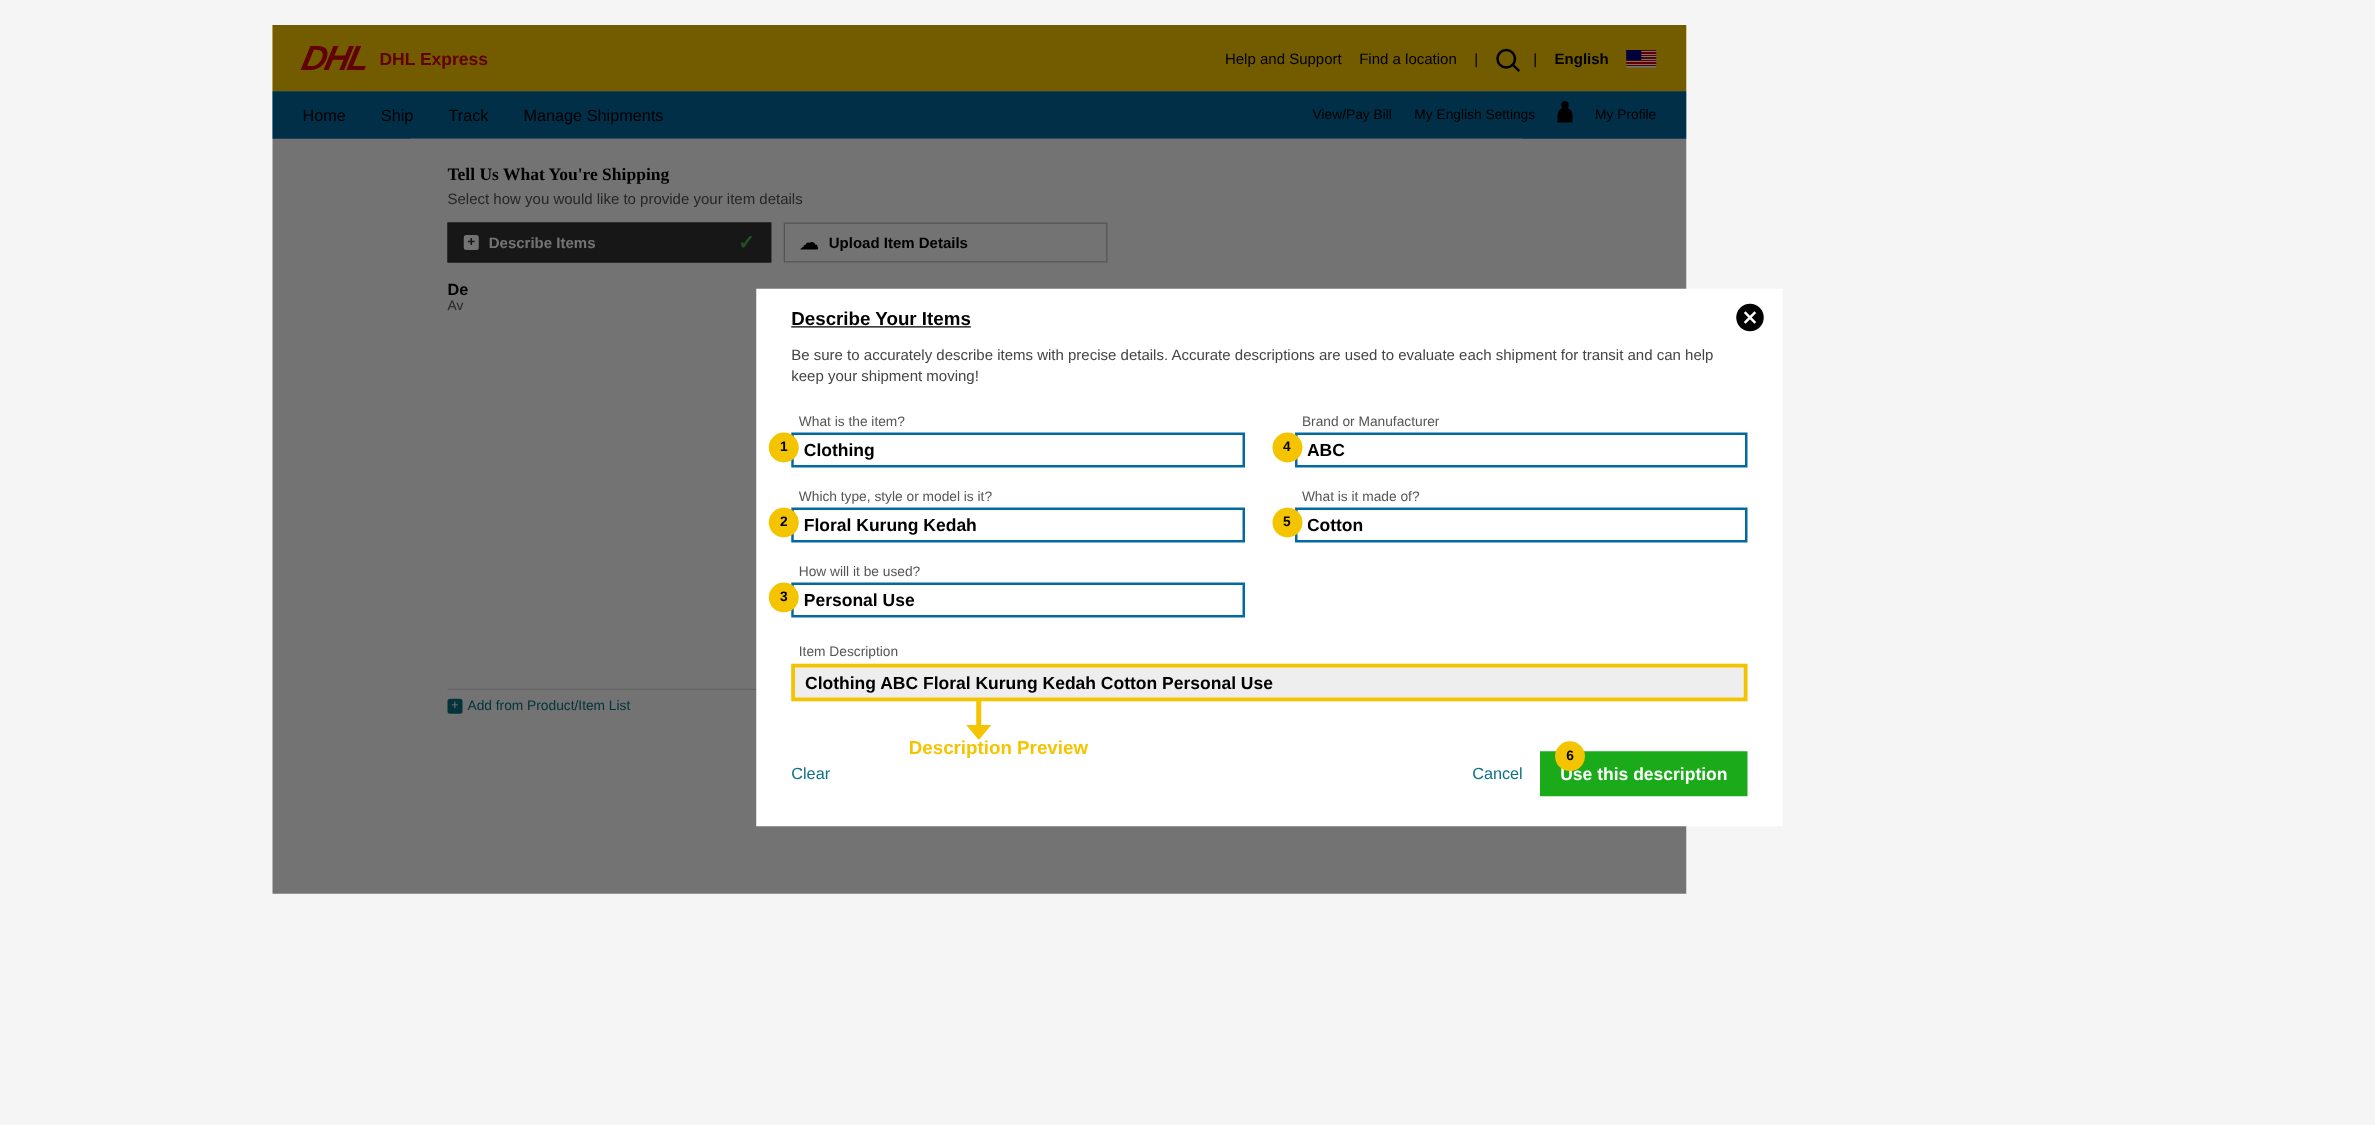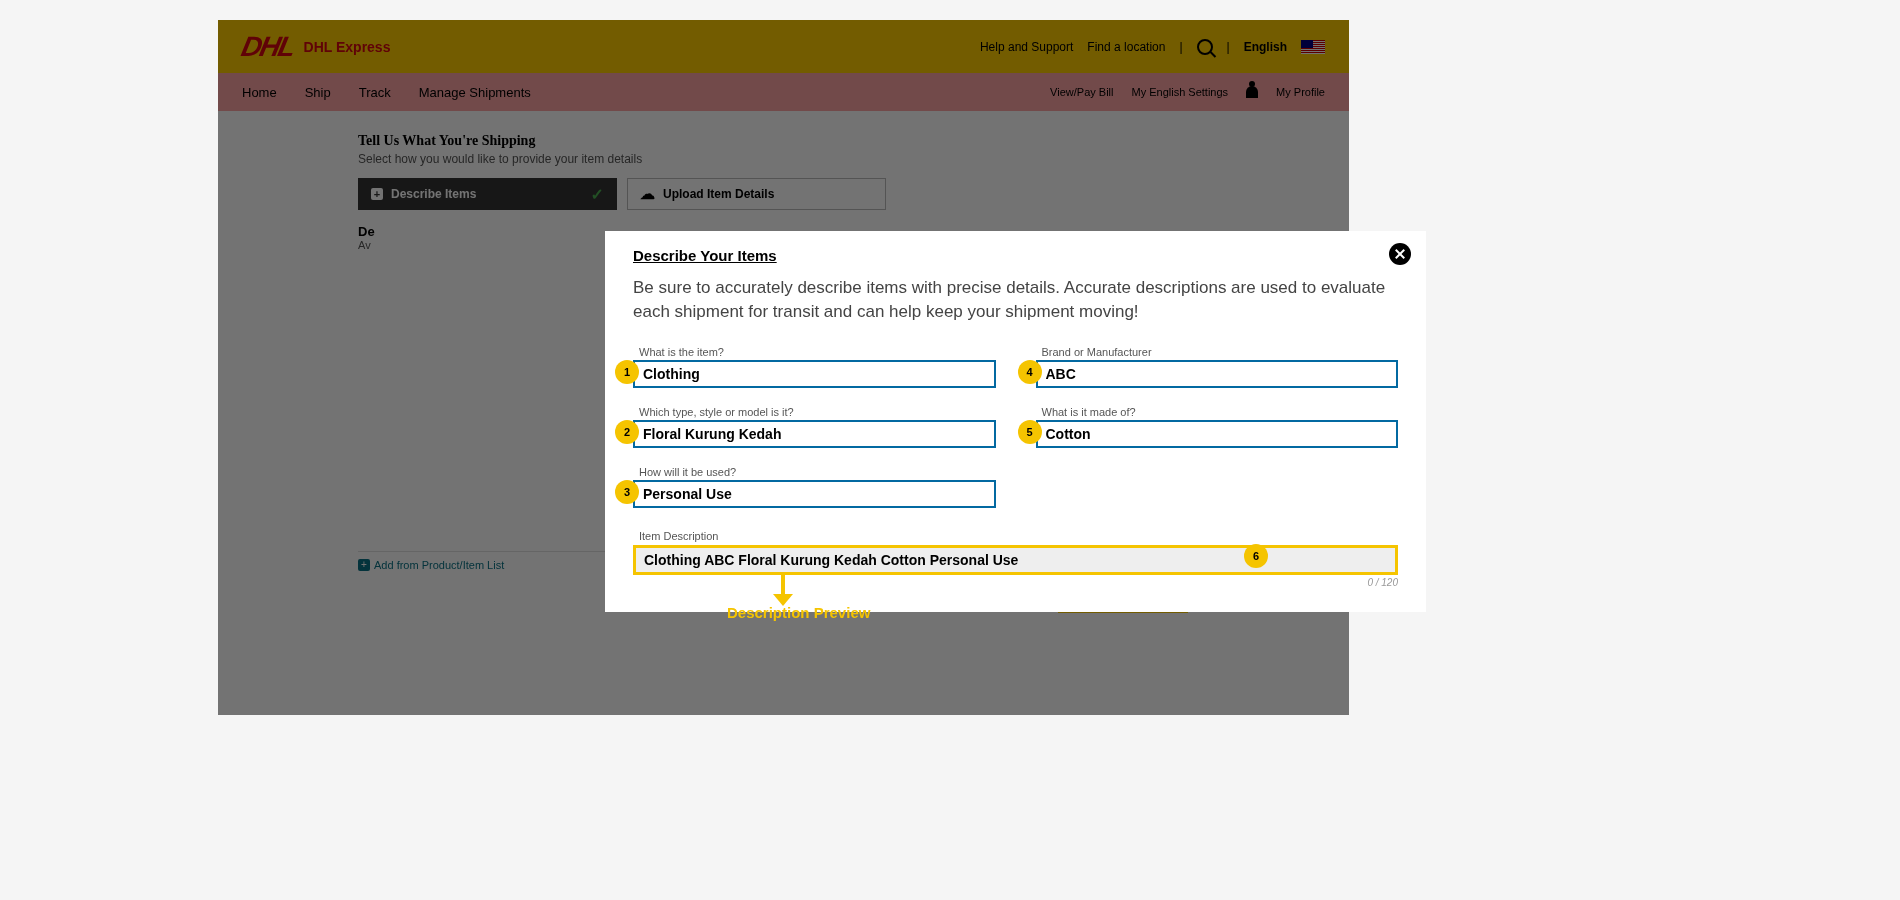--- a/index.html
+++ b/index.html
@@ -9,21 +9,21 @@
   .logo{display:flex;align-items:center;gap:10px;}
   .logo-mark{color:#d40511;font-size:28px;font-weight:900;font-style:italic;letter-spacing:-2px;transform:skewX(-12deg);}
   .logo-sub{color:#d40511;font-size:14px;font-weight:700;}
   .topbar-right{margin-left:auto;display:flex;align-items:center;gap:14px;font-size:12px;}
   .topbar-right a{color:#000;text-decoration:none;}
   .divider{color:#000;}
   .search-icon{width:16px;height:16px;border:2px solid #000;border-radius:50%;position:relative;}
   .search-icon::after{content:'';position:absolute;width:2px;height:7px;background:#000;transform:rotate(-45deg);right:-3px;bottom:-5px;}
   .flag{width:24px;height:14px;background:linear-gradient(#c00 0 7%,#fff 7% 14%,#c00 14% 21%,#fff 21% 28%,#c00 28% 35%,#fff 35% 42%,#c00 42% 50%,#fff 50% 57%,#c00 57% 64%,#fff 64% 71%,#c00 71% 78%,#fff 78% 85%,#c00 85% 92%,#fff 92% 100%);position:relative;}
   .flag::before{content:'';position:absolute;left:0;top:0;width:12px;height:8px;background:#000080;}
-  .navbar{height:38px;background:#fca5a5;display:flex;align-items:center;padding:0 24px;font-size:13px;justify-content:flex-end;}
+  .navbar{height:38px;background:#0369a1;display:flex;align-items:center;padding:0 24px;font-size:13px;justify-content:flex-end;}
   .navbar .nav-left{display:flex;gap:28px;}
   .navbar .nav-right{margin-left:auto;display:flex;gap:18px;align-items:center;font-size:11px;}
   .person-icon{width:12px;height:12px;background:#000;border-radius:50% 50% 0 0;position:relative;}
   .person-icon::before{content:'';position:absolute;width:6px;height:6px;background:#000;border-radius:50%;top:-5px;left:3px;}
   .content{padding:22px 30px;background:#fff;}
   .heading{font-size:14px;font-weight:700;font-family:Liberation Serif, serif;}
   .sub{font-size:12px;color:#555;margin-top:3px;}
   .btnrow{display:flex;gap:10px;margin-top:12px;}
   .tabbtn{flex:0 0 259px;height:32px;border:1px solid #bbb;display:flex;align-items:center;padding:0 12px;font-size:12px;font-weight:700;gap:8px;background:#fff;}
   .tabbtn.dark{background:#333;color:#fff;border-color:#333;}
@@ -36,21 +36,21 @@
   .summary{display:flex;gap:26px;font-size:12px;margin-top:10px;justify-content:flex-end;align-items:center;}
   .addbtn{background:#ffcc00;padding:6px 10px;font-size:12px;font-weight:700;display:flex;align-items:center;gap:4px;}
 
   .overlay{position:absolute;left:218px;top:20px;width:1131px;height:695px;background:rgba(0,0,0,0.55);}
 
   .modal{position:absolute;left:605px;top:231px;width:821px;background:#fff;padding:16px 28px 24px 28px;}
   .modal-close{position:absolute;right:15px;top:12px;width:22px;height:22px;background:#000;border-radius:50%;display:flex;align-items:center;justify-content:center;cursor:pointer;}
   .modal-close::before,.modal-close::after{content:'';position:absolute;width:12px;height:2px;background:#fff;}
   .modal-close::before{transform:rotate(45deg);} .modal-close::after{transform:rotate(-45deg);}
   .modal h2{font-size:15px;font-weight:700;margin-bottom:12px;text-decoration:underline;}
-  .modal p.desc{font-size:17px;color:#444;line-height:1.4;margin-bottom:22px;}
+  .modal p.desc{font-size:12px;color:#444;line-height:1.4;margin-bottom:22px;}
   .grid{display:grid;grid-template-columns:1fr 1fr;column-gap:40px;row-gap:18px;}
   .field{position:relative;}
   .field label{font-size:11px;color:#555;display:block;margin-bottom:2px;padding-left:6px;}
   .field input{width:100%;height:28px;border:2px solid #0369a1;padding:0 8px;font-size:14px;font-weight:700;}
   .badge{position:absolute;left:-18px;top:14px;width:24px;height:24px;background:#f5c400;border-radius:50%;display:flex;align-items:center;justify-content:center;font-size:11px;font-weight:700;z-index:2;}
   .desc-box{margin-top:18px;position:relative;}
   .desc-box label{font-size:11px;color:#555;padding-left:6px;}
   .desc-box .preview{border:3px solid #f5c400;background:#eee;padding:4px 8px;font-size:14px;font-weight:700;margin-top:1px;}
   .counter{font-size:10px;color:#999;font-style:italic;text-align:right;margin-top:2px;}
   .arrow-line{position:absolute;left:148px;top:48px;width:4px;height:22px;background:#f5c400;}
@@ -171,20 +171,26 @@
     <div class="field">
       <span class="badge">3</span>
       <label>How will it be used?</label>
       <input value="Personal Use" style="">
     </div>
   </div>
 
   <div class="desc-box">
     <label>Item Description</label>
     <div class="preview">Clothing ABC Floral Kurung Kedah Cotton Personal Use</div>
-    <div class="counter">0 / 120</div>
     <div class="arrow-line"></div>
     <div class="arrow-head"></div>
     <div class="preview-label">Description Preview</div>
   </div>
 
+  <div class="modal-footer">
+    <span class="left">Clear</span>
+    <div class="right">
+      <span class="cancel">Cancel</span>
+      <button class="use-btn">Use this description</button>
+    </div>
+  </div>
   <span class="badge6">6</span>
 </div>
 
 </body></html>

